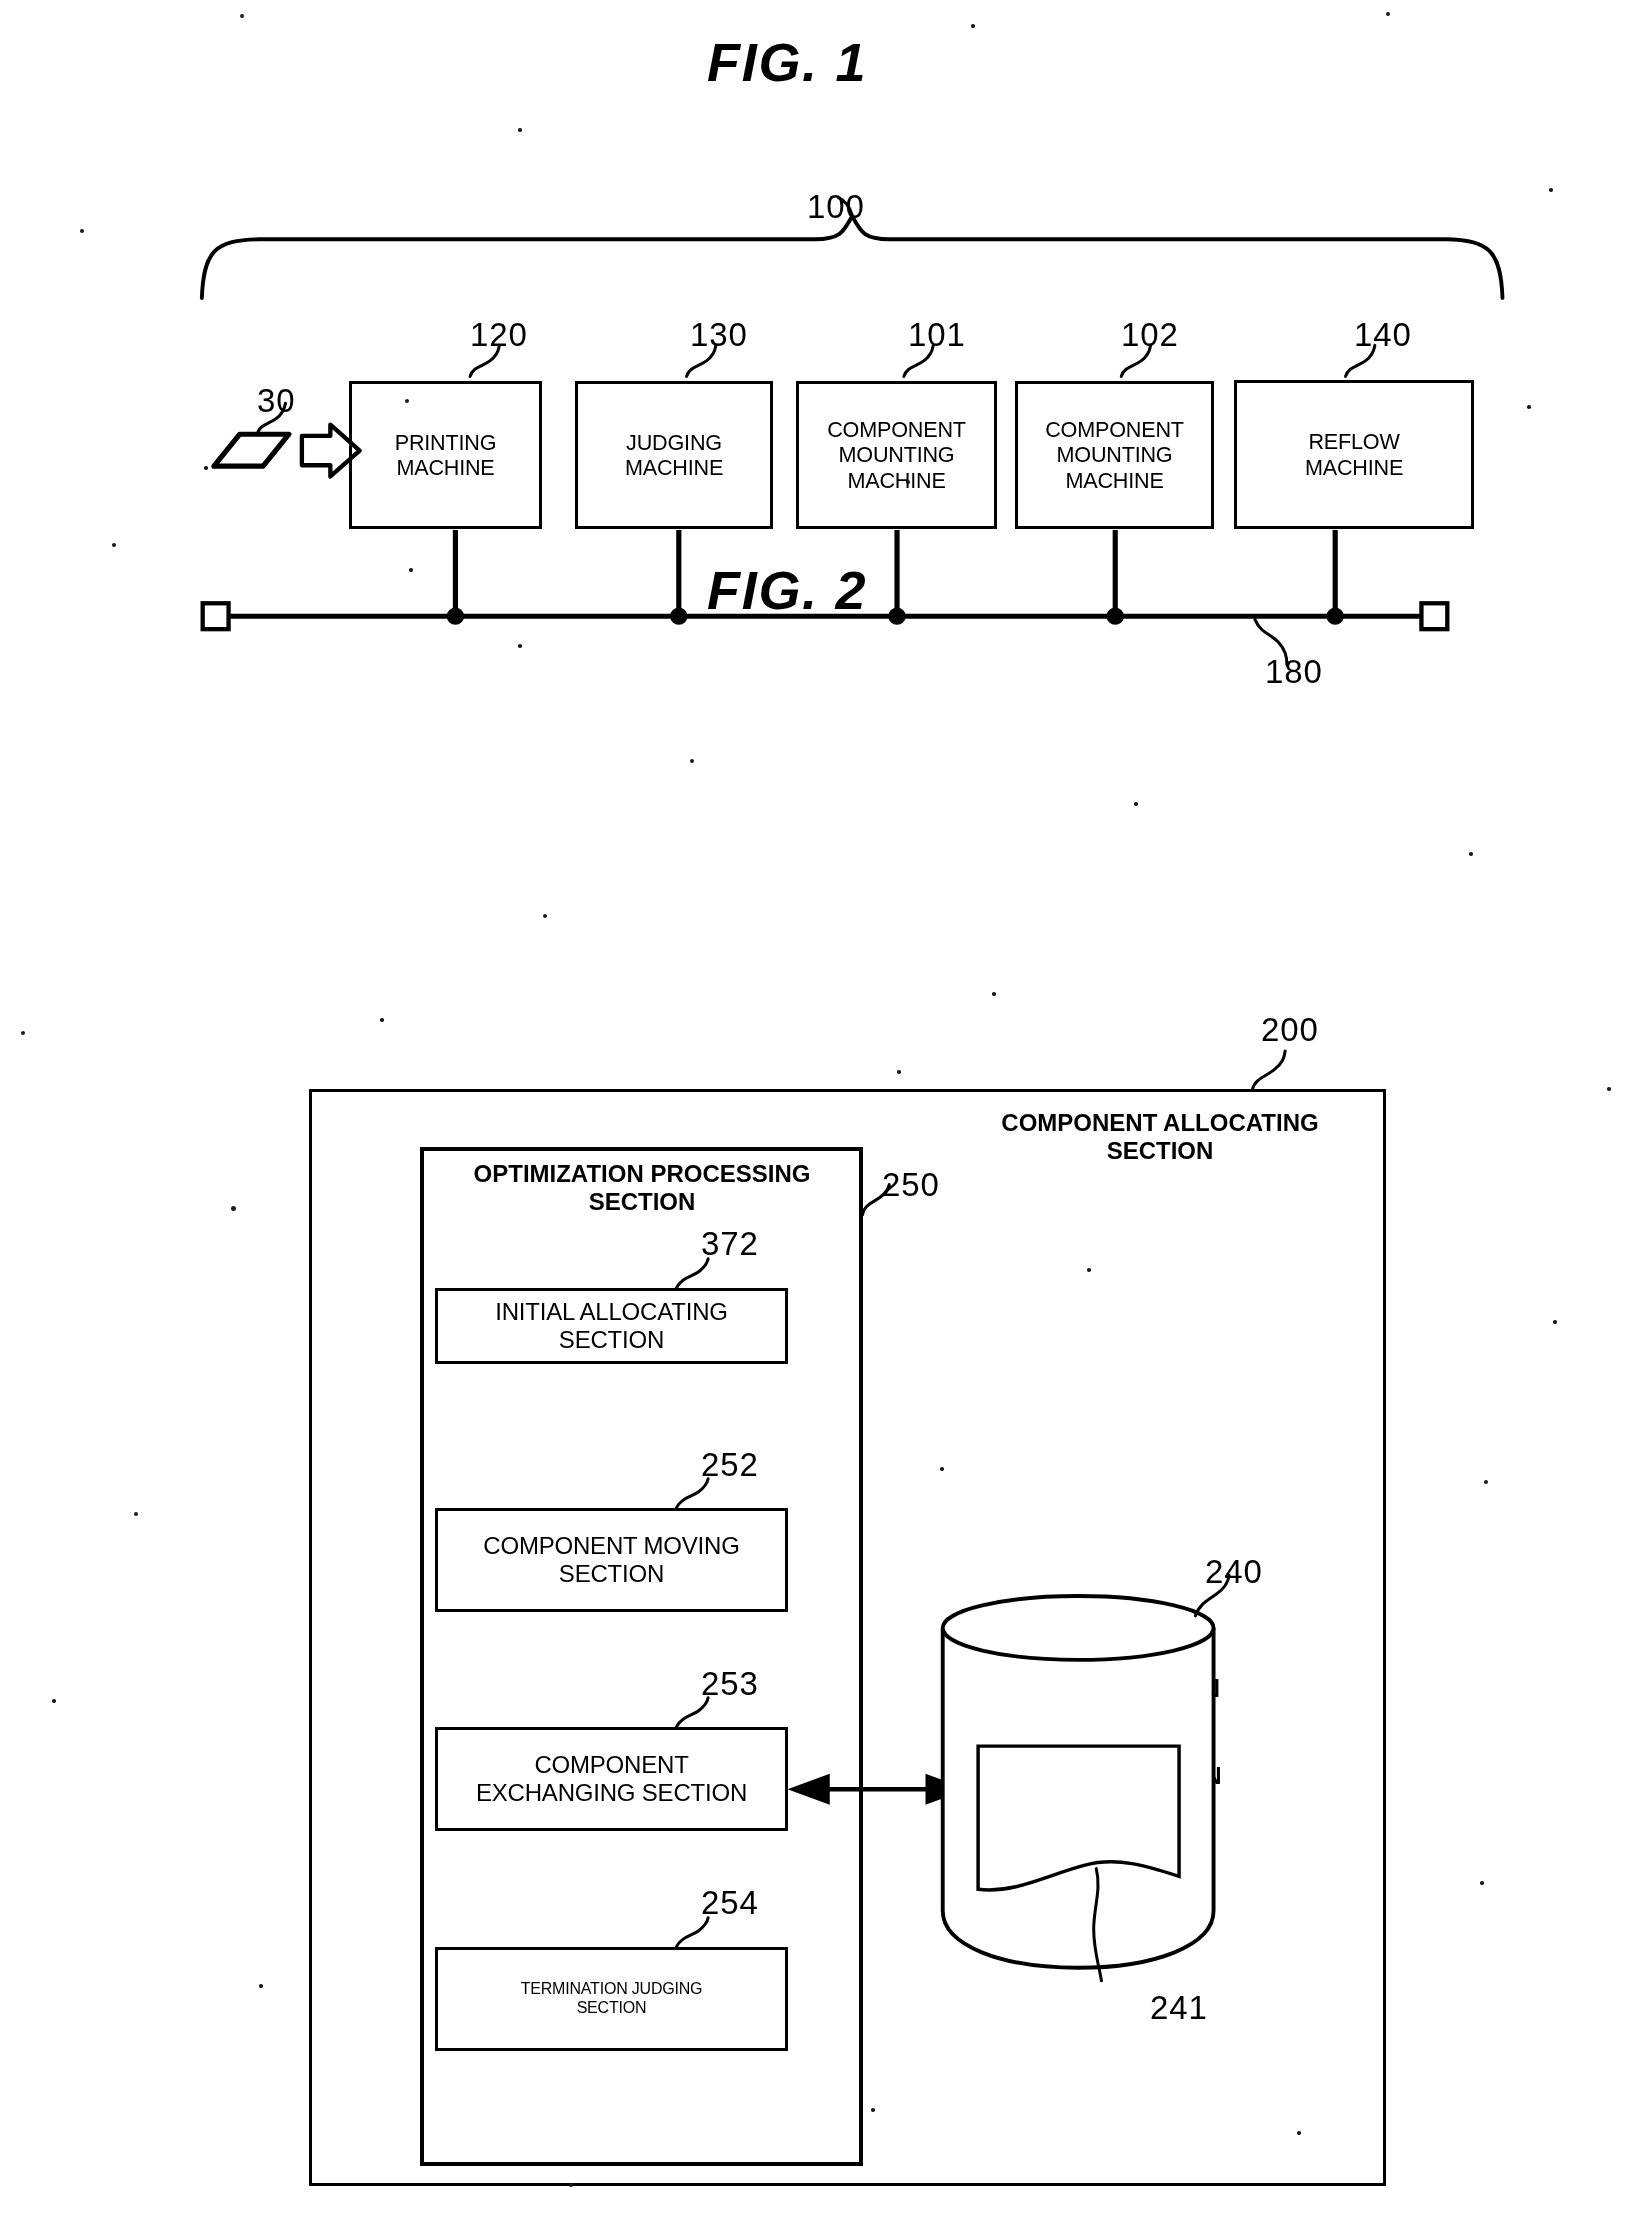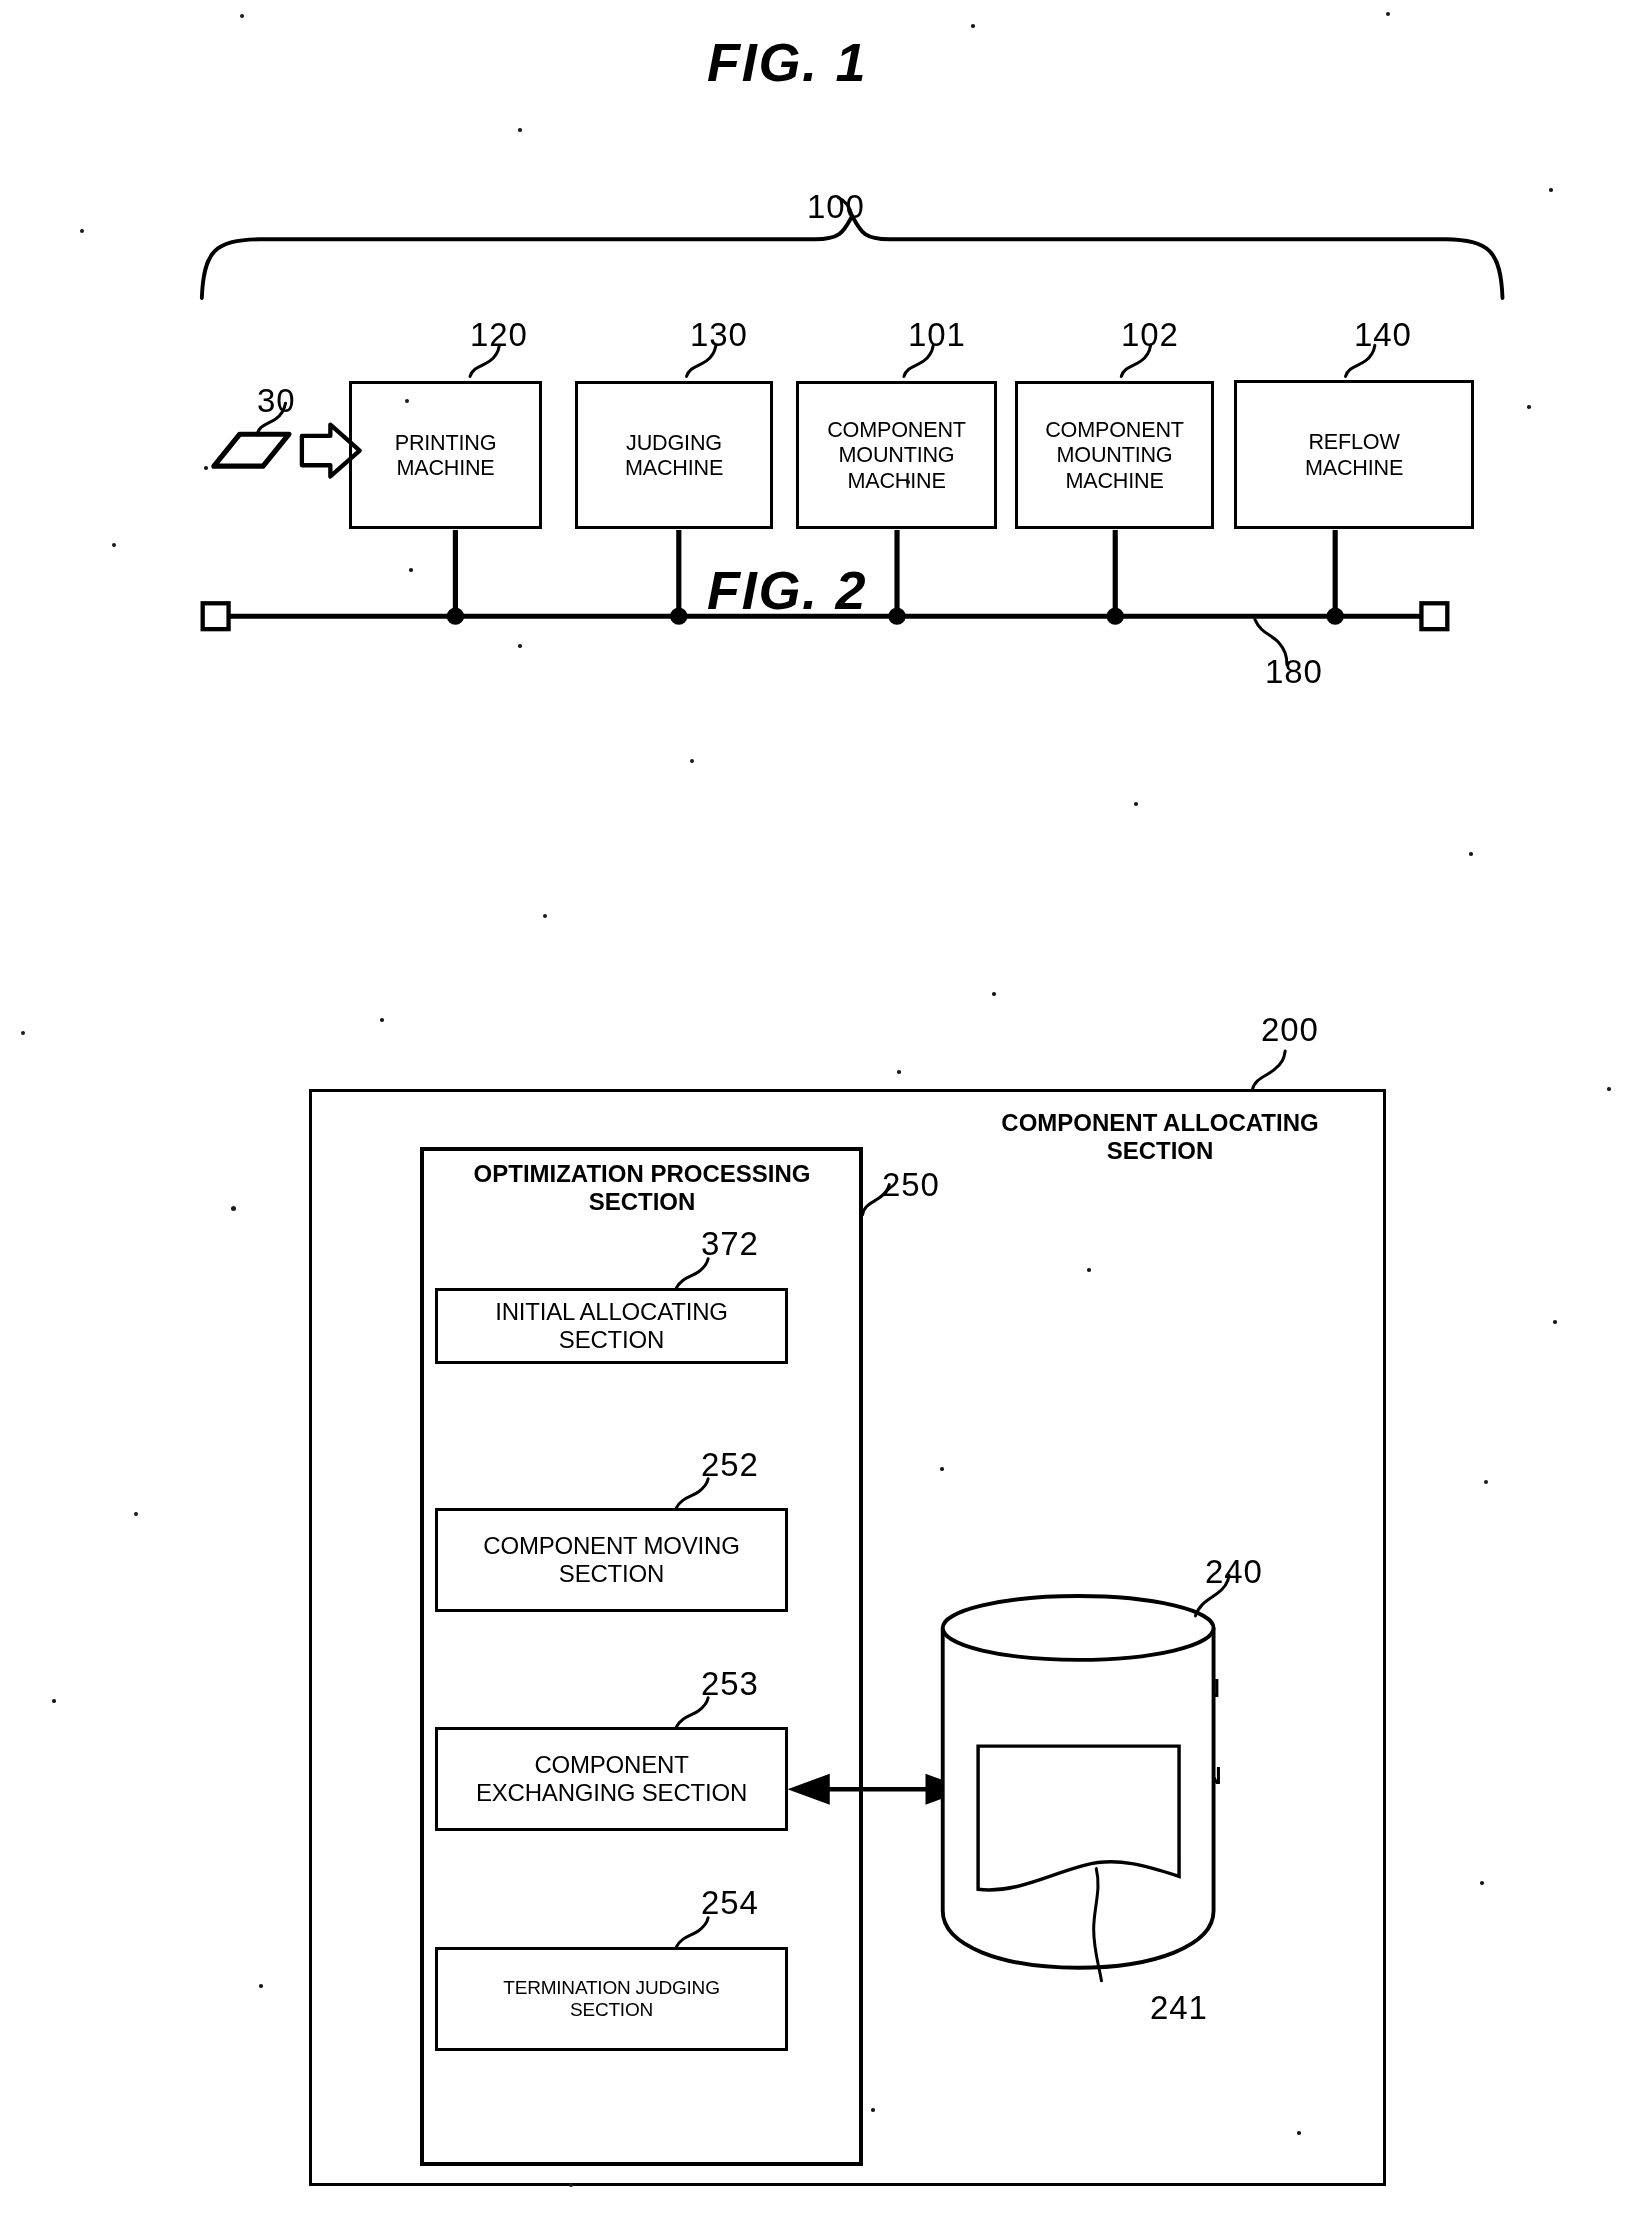--- a/index.html
+++ b/index.html
@@ -163,21 +163,21 @@
   </div>
 
   <div class="refnum" style="left:701px; top:1665px;">253</div>
   <div class="box" style="left:435px; top:1727px; width:353px; height:104px;">
     <span class="box-label" style="font-size:24px;">COMPONENT
 EXCHANGING SECTION</span>
   </div>
 
   <div class="refnum" style="left:701px; top:1884px;">254</div>
   <div class="box" style="left:435px; top:1947px; width:353px; height:104px;">
-    <span class="box-label" style="font-size:19px;">TERMINATION JUDGING
+    <span class="box-label" style="font-size:16px;">TERMINATION JUDGING
 SECTION</span>
   </div>
 
   <div class="refnum" style="left:1205px; top:1553px;">240</div>
 
   <div class="plain-text" style="left:927px; top:1674px; width:345px; font-size:25px;">STORAGE SECTION</div>
 
   <div class="plain-text" style="left:945px; top:1762px; width:313px; font-size:24px;">TACT CALCULATION
 TABLE</div>
 

